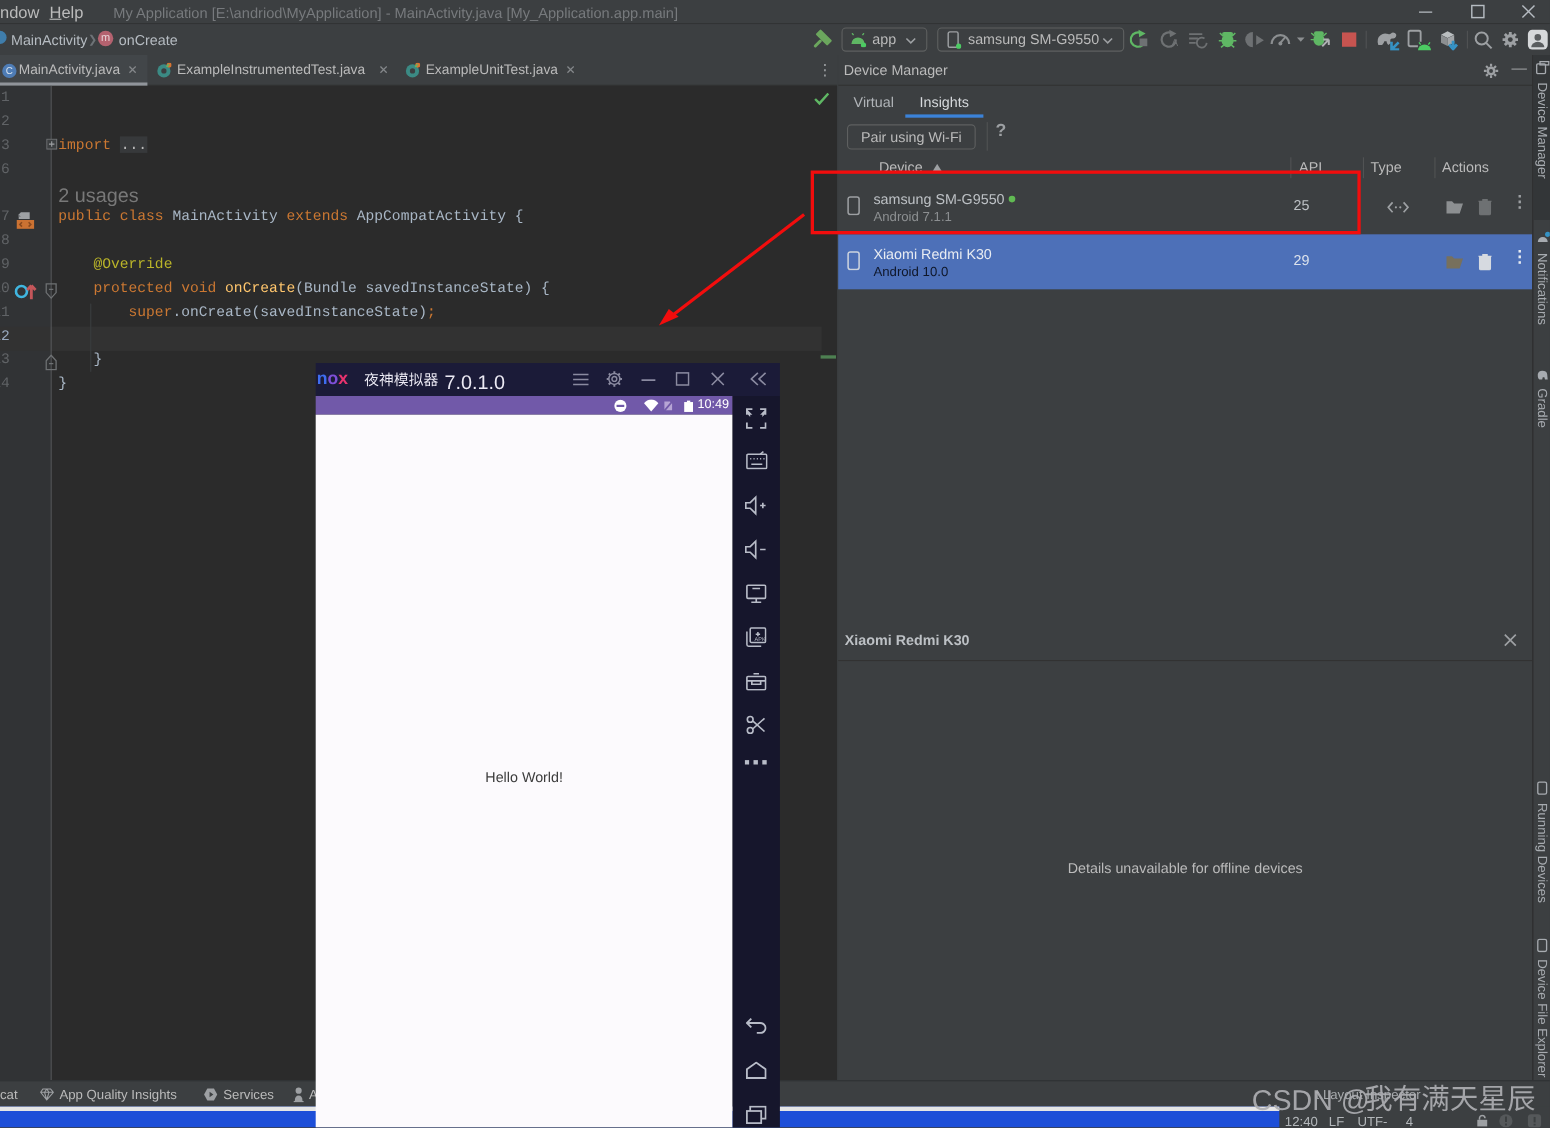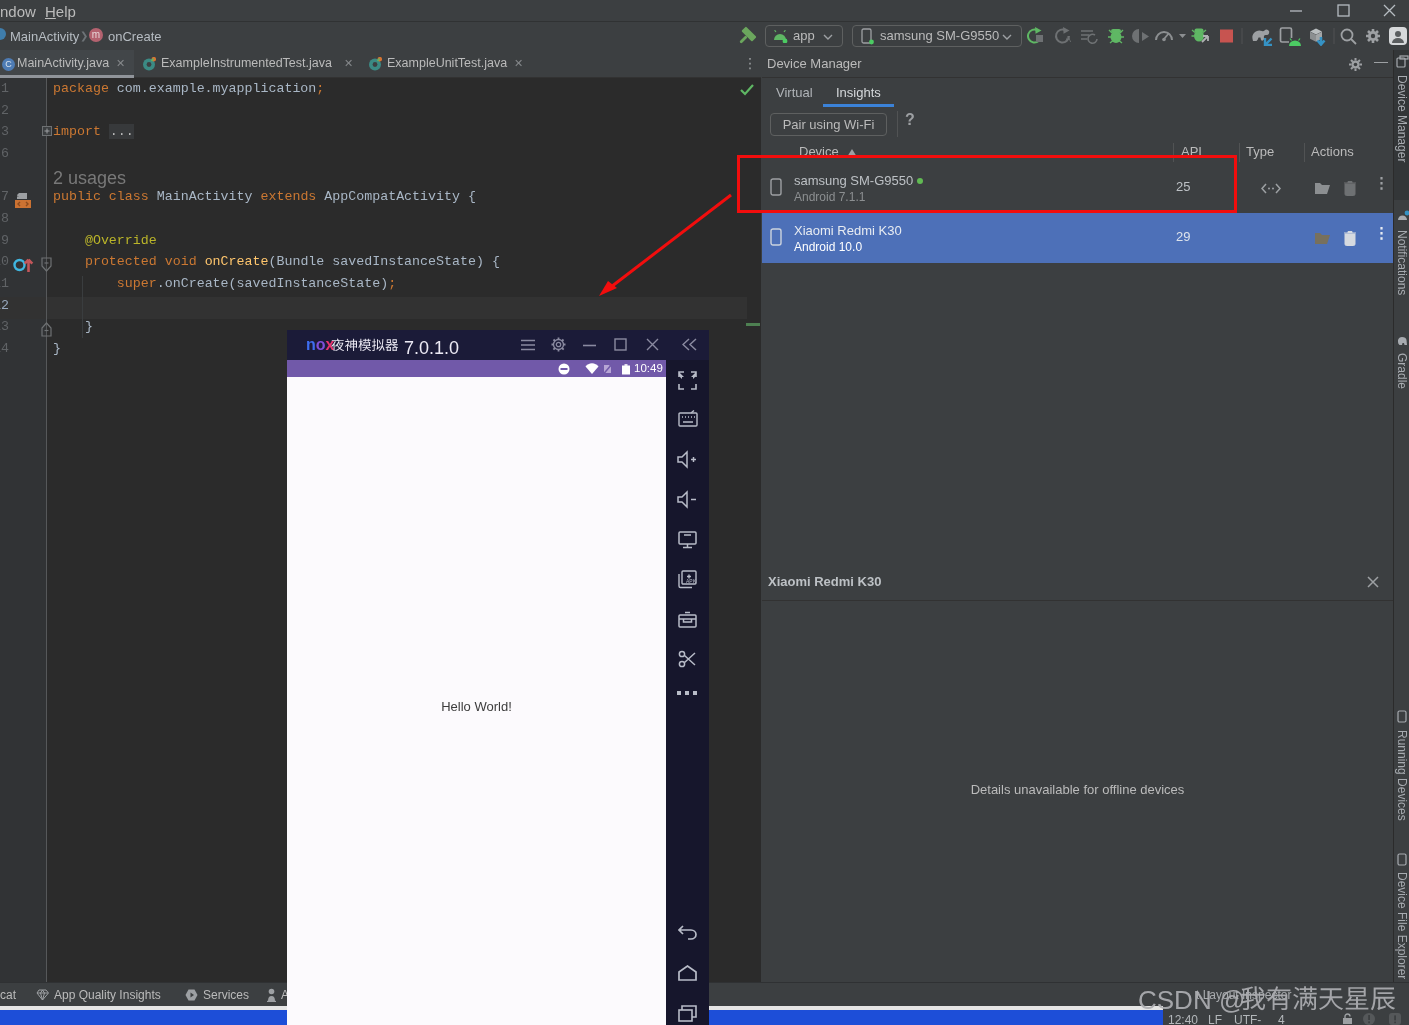--- a/index.html
+++ b/index.html
@@ -59,20 +59,21 @@
 #helloworld{position:absolute;left:0;top:322px;width:379px;text-align:center;font-size:13px;color:#3c3c3c}
 
 #watermark{left:1138px;top:985px;font-size:26px;color:#adaeb2;opacity:.92;white-space:nowrap;font-weight:400}
 </style>
 </head>
 <body>
 
 <div class="abs" id="menubar">
   <div class="mi" style="left:0px">ndow</div>
   <div class="mi" style="left:45px"><span style="text-decoration:underline">H</span>elp</div>
+  <div id="title">My Application [E:\andriod\MyApplication] - MainActivity.java [My_Application.app.main]</div>
   <svg class="abs" style="left:1288px;top:0" width="121" height="22" viewBox="0 0 121 22">
     <line x1="2" y1="11" x2="14" y2="11" stroke="#b6bcc2" stroke-width="1.3"></line>
     <rect x="50" y="5" width="11" height="11" fill="none" stroke="#b6bcc2" stroke-width="1.3"></rect>
     <path d="M96 5 L107 16 M107 5 L96 16" stroke="#b6bcc2" stroke-width="1.3"></path>
   </svg>
 </div>
 
 <div class="abs" id="navbar">
   <div class="abs" style="left:-6px;top:6px;width:12px;height:12px;border-radius:50%;background:#3f7dab"></div>
   <div class="crumb" style="left:10px">MainActivity</div>
@@ -254,21 +255,20 @@
 
   <svg class="abs" style="left:41px;top:179px" width="11" height="15" viewBox="0 0 11 15">
     <path d="M1 1 h9 v8 l-4.5 5 l-4.5 -5 z" fill="none" stroke="#6e7173" stroke-width="1.2"></path>
     <path d="M3.5 6 h4" stroke="#6e7173" stroke-width="1.2"></path>
   </svg>
   <svg class="abs" style="left:41px;top:244px" width="11" height="15" viewBox="0 0 11 15">
     <path d="M1 14 h9 v-8 l-4.5 -5 l-4.5 5 z" fill="none" stroke="#6e7173" stroke-width="1.2"></path>
     <path d="M3.5 8.5 h4" stroke="#6e7173" stroke-width="1.2"></path>
   </svg>
 
-  <div class="cl" style="top:0px"><span class="k">package</span> com.example.myapplication<span class="k">;</span></div>
   <div class="cl" style="top:43.3px"><span class="k">import</span> <span style="background:#37393b;color:#bbbbbb"> ... </span></div>
   <div id="usages">2 usages</div>
   <div class="cl" style="top:108.3px"><span class="k">public class</span> MainActivity <span class="k">extends</span> AppCompatActivity {</div>
   <div class="cl" style="top:151.7px">    <span class="ann">@Override</span></div>
   <div class="cl" style="top:173.3px">    <span class="k">protected void</span> <span class="mth">onCreate</span>(Bundle savedInstanceState) {</div>
   <div class="cl" style="top:195px">        <span class="k">super</span>.onCreate(savedInstanceState)<span class="k">;</span></div>
   <div class="cl" style="top:238.3px">    }</div>
   <div class="cl" style="top:260px">}</div>
 
   <svg class="abs" style="left:740px;top:6px" width="14" height="12" viewBox="0 0 14 12">
@@ -334,21 +334,21 @@
       <path d="M2 4 h10 v10 a1.5 1.5 0 0 1 -1.5 1.5 h-7 A1.5 1.5 0 0 1 2 14 z M1 3 h12 M5 3 V1.5 h4 V3" fill="#6e7173" stroke="#6e7173"></path>
     </svg>
     <div class="abs" style="left:612px;top:11px;color:#9da0a3;font-size:15px;font-weight:bold">⋮</div>
   </div>
 
   <div class="row" style="top:163px;background:#4d70b8">
     <svg class="abs" style="left:8px;top:15px" width="12" height="18" viewBox="0 0 12 18">
       <rect x="1" y="1" width="10" height="16" rx="2" fill="none" stroke="#ccd3de" stroke-width="1.4"></rect>
     </svg>
     <div class="devname" style="color:#e8ecf2">Xiaomi Redmi K30</div>
-    <div class="devsub" style="color:#ffffff">Android 10.0</div>
+    <div class="devsub" style="color:#0f172a">Android 10.0</div>
     <div class="api" style="color:#dde3ec">29</div>
     <svg class="abs" style="left:552px;top:18px" width="17" height="14" viewBox="0 0 17 14">
       <path d="M1 2 h5 l2 2 h8 l-3 9 H1 z" fill="#77705d"></path>
     </svg>
     <svg class="abs" style="left:581px;top:17px" width="14" height="16" viewBox="0 0 14 16">
       <path d="M2 4 h10 v10 a1.5 1.5 0 0 1 -1.5 1.5 h-7 A1.5 1.5 0 0 1 2 14 z M1 3 h12 M5 3 V1.5 h4 V3" fill="#d6dae0" stroke="#d6dae0"></path>
     </svg>
     <div class="abs" style="left:612px;top:11px;color:#e8ecf2;font-size:15px;font-weight:bold">⋮</div>
   </div>
 
@@ -421,21 +421,21 @@
     </svg>
   <svg class="abs" style="left:1388px;top:2px" width="14" height="14" viewBox="0 0 14 14">
       <rect x="1" y="1" width="12" height="12" rx="3" fill="#55585a"></rect>
       <rect x="6.2" y="3.4" width="1.8" height="5" fill="#3c3f41"></rect>
       <rect x="6.2" y="9.6" width="1.8" height="1.6" fill="#3c3f41"></rect>
     </svg>
 </div>
 
 <div class="abs" id="emu">
   <div id="emu-title">
-    <div class="abs" style="left:19px;top:6px;font-size:16px;font-weight:bold;letter-spacing:0px">
+    <div class="abs" style="left:1px;top:6px;font-size:16px;font-weight:bold;letter-spacing:0px">
       <span style="color:#3e6df0">n</span><span style="color:#7e4fd8">o</span><span style="color:#e8336e">x</span>
     </div>
     <svg class="abs" style="left:44px;top:0" width="70" height="30" viewBox="0 0 70 30">
         <path transform="translate(0,20)" d="M7.56 -5.481C8.1405 -5.0085 8.802 -4.3335 9.1125 -3.888L9.7875 -4.455C9.45 -4.887 8.7615 -5.535 8.181 -5.9805ZM7.4925 -6.4395H11.1645C10.6245 -4.806 9.774 -3.4695 8.693999999999999 -2.4165C7.857 -3.2535 7.1819999999999995 -4.2255 6.696 -5.2785C6.9795 -5.6565 7.2495 -6.0344999999999995 7.4925 -6.4395ZM7.587 -8.883C6.966 -7.1685 5.6565 -5.184 4.1175 -3.969C4.3335 -3.807 4.6575 -3.4695 4.8195 -3.267C5.265 -3.6315 5.697 -4.0635 6.0885 -4.5225C6.6015 -3.51 7.236 -2.592 7.9784999999999995 -1.782C6.858 -0.864 5.5485 -0.20249999999999999 4.131 0.243C4.3469999999999995 0.4185 4.6575 0.837 4.779 1.08C6.183 0.5805 7.5195 -0.1215 8.6805 -1.0935C9.747 -0.1215 11.0025 0.6345 12.4065 1.107C12.5685 0.837 12.865499999999999 0.4185 13.095 0.216C11.7045 -0.189 10.4625 -0.8775 9.4095 -1.755C10.7325 -3.0915 11.7855 -4.833 12.3795 -7.074L11.745 -7.3845L11.556 -7.344H8.0055C8.235 -7.7625 8.424 -8.181 8.599499999999999 -8.599499999999999ZM3.8745 -8.883C3.0915 -6.9525 1.7685 -5.1165 0.324 -3.942C0.5535 -3.7664999999999997 0.9315 -3.3615 1.0935 -3.1725C1.6065 -3.6315 2.106 -4.1715 2.592 -4.779V1.0665H3.5775V-6.156C4.0635 -6.9254999999999995 4.509 -7.749 4.86 -8.586ZM5.805 -11.1105C6.0615 -10.7325 6.318 -10.2465 6.507 -9.8415H0.8099999999999999V-8.883H12.717V-9.8415H7.6545C7.4655 -10.286999999999999 7.0875 -10.9485 6.75 -11.421Z M15.606 -10.881C16.065 -10.3275 16.578 -9.584999999999999 16.821 -9.0855L17.6445 -9.6255C17.387999999999998 -10.0845 16.8615 -10.8 16.389 -11.3265ZM20.2095 -5.508H22.0995V-3.5909999999999997H20.2095ZM20.2095 -6.4125V-8.289H22.0995V-6.4125ZM25.0155 -5.508V-3.5909999999999997H23.085V-5.508ZM25.0155 -6.4125H23.085V-8.289H25.0155ZM22.0995 -11.34V-9.207H19.278V-2.0385H20.2095V-2.673H22.0995V1.0665H23.085V-2.673H25.0155V-2.133H25.9875V-9.207H23.085V-11.34ZM14.202 -9.018V-8.0865H17.631C16.794 -6.399 15.336 -4.779 13.932 -3.888C14.0805 -3.699 14.2965 -3.186 14.3775 -2.9025C14.931000000000001 -3.3075 15.5115 -3.807 16.065 -4.3875V1.0665H16.9965V-4.779C17.5095 -4.1985 18.1035 -3.456 18.387 -3.0645L18.9945 -3.9015C18.738 -4.1985 17.739 -5.2245 17.198999999999998 -5.7375C17.860500000000002 -6.6285 18.441 -7.6274999999999995 18.8325 -8.667L18.319499999999998 -9.0585L18.144 -9.018Z M33.372 -5.6295H38.07V-4.6575H33.372ZM33.372 -7.317H38.07V-6.372H33.372ZM36.882 -11.34V-10.2195H34.803V-11.34H33.8445V-10.2195H31.86V-9.3555H33.8445V-8.343H34.803V-9.3555H36.882V-8.343H37.8675V-9.3555H39.7575V-10.2195H37.8675V-11.34ZM32.427 -8.0865V-3.9015H35.181C35.127 -3.4965 35.073 -3.132 34.9785 -2.781H31.59V-1.917H34.6815C34.1685 -0.8775 33.1965 -0.162 31.212 0.27C31.401 0.4725 31.6575 0.8505 31.752 1.08C34.101 0.513 35.1945 -0.459 35.7345 -1.89C36.4095 -0.40499999999999997 37.665 0.6075 39.42 1.08C39.555 0.8235 39.825 0.4455 40.041 0.243C38.5155 -0.081 37.3545 -0.8235 36.7065 -1.917H39.7305V-2.781H35.991C36.0585 -3.132 36.126 -3.51 36.1665 -3.9015H39.0555V-8.0865ZM29.3625 -11.34V-8.7345H27.675V-7.7895H29.3625V-7.776C28.998 -5.9399999999999995 28.215 -3.7935 27.432 -2.6595C27.6075 -2.4165 27.8505 -1.971 27.972 -1.674C28.485 -2.4705 28.971 -3.699 29.3625 -5.022V1.0665H30.3345V-5.886C30.698999999999998 -5.1705 31.1175 -4.3065 31.293 -3.8609999999999998L31.941 -4.59C31.7115 -5.0085 30.6855 -6.696 30.3345 -7.2225V-7.7895H31.725V-8.7345H30.3345V-11.34Z M47.412 -9.747C48.141 -8.4375 48.87 -6.7095 49.1265 -5.643L50.0175 -6.0344999999999995C49.760999999999996 -7.101 48.9915 -8.788499999999999 48.2355 -10.071ZM42.7545 -11.3265V-8.613H41.067V-7.668H42.7545V-4.7115C42.039 -4.4955 41.391 -4.3065 40.878 -4.1715L41.1345 -3.1725L42.7545 -3.699V-0.1215C42.7545 0.0675 42.687 0.1215 42.525 0.1215C42.363 0.135 41.8365 0.135 41.256 0.1215C41.3775 0.3915 41.5125 0.8099999999999999 41.5395 1.053C42.39 1.053 42.9165 1.026 43.2405 0.864C43.5645 0.702 43.686 0.432 43.686 -0.1215V-4.0095L45.1035 -4.482L44.9685 -5.4L43.686 -4.995V-7.668H44.9685V-8.613H43.686V-11.3265ZM51.3405 -10.988999999999999C51.1785 -5.6025 50.6385 -1.836 47.709 0.2565C47.952 0.432 48.3975 0.8235 48.5325 1.026C49.8555 -0.0405 50.7195 -1.377 51.286500000000004 -3.0375C51.894 -1.728 52.4475 -0.297 52.6905 0.648L53.649 0.189C53.325 -0.999 52.4745 -2.916 51.678 -4.428C52.0965 -6.264 52.272 -8.424 52.3665 -10.962ZM45.8595 -0.20249999999999999V-0.2295L45.873 -0.189C46.1295 -0.5265 46.5075 -0.864 49.5315 -3.051C49.423500000000004 -3.2535 49.275 -3.645 49.194 -3.915L46.966499999999996 -2.3489999999999998V-10.773H45.981V-2.2275C45.981 -1.5795 45.5625 -1.134 45.306 -0.9585C45.4815 -0.783 45.7515 -0.40499999999999997 45.8595 -0.20249999999999999Z M56.646 -9.855H58.941V-7.9515H56.646ZM62.397 -9.855H64.827V-7.9515H62.397ZM62.289 -6.534C62.856 -6.318 63.531 -5.9805 63.99 -5.67H60.102000000000004C60.4125 -6.102 60.6825 -6.5475 60.8985 -6.993L59.8995 -7.1819999999999995V-10.7325H55.728V-7.074H59.8185C59.6025 -6.6015 59.292 -6.129 58.914 -5.67H54.702V-4.7655H58.022999999999996C57.105 -3.9555 55.9035 -3.2265 54.405 -2.673C54.6075 -2.484 54.864 -2.133 54.972 -1.9035L55.728 -2.2275V1.08H56.673V0.6885H58.9275V0.999H59.8995V-3.0915H57.321C58.1175 -3.6045 58.7925 -4.1715 59.346000000000004 -4.7655H61.857C62.424 -4.1445 63.1665 -3.564 63.9765 -3.0915H61.4925V1.08H62.424V0.6885H64.827V0.999H65.8125V-2.214L66.474 -1.998C66.609 -2.241 66.8925 -2.6189999999999998 67.122 -2.808C65.6505 -3.159 64.1385 -3.888 63.1125 -4.7655H66.8115V-5.67H64.449L64.8135 -6.0615C64.368 -6.4125 63.504 -6.8309999999999995 62.8155 -7.074ZM61.4655 -10.7325V-7.074H65.8125V-10.7325ZM56.673 -0.20249999999999999V-2.2005H58.9275V-0.20249999999999999ZM62.424 -0.20249999999999999V-2.2005H64.827V-0.20249999999999999Z" fill="#eceaf4"></path>
       </svg>
       <div class="abs" style="left:117px;top:8px;font-size:18px;color:#eceaf4">7.0.1.0</div>
     <svg class="abs" style="left:233px;top:9px" width="16" height="12" viewBox="0 0 16 12">
         <path d="M1 1.5 h14 M1 6 h14 M1 10.5 h14" stroke="#8a8aa0" stroke-width="1.4"></path>
       </svg>
     <svg class="abs" style="left:264px;top:7px" width="15" height="15" viewBox="0 0 15 15">

